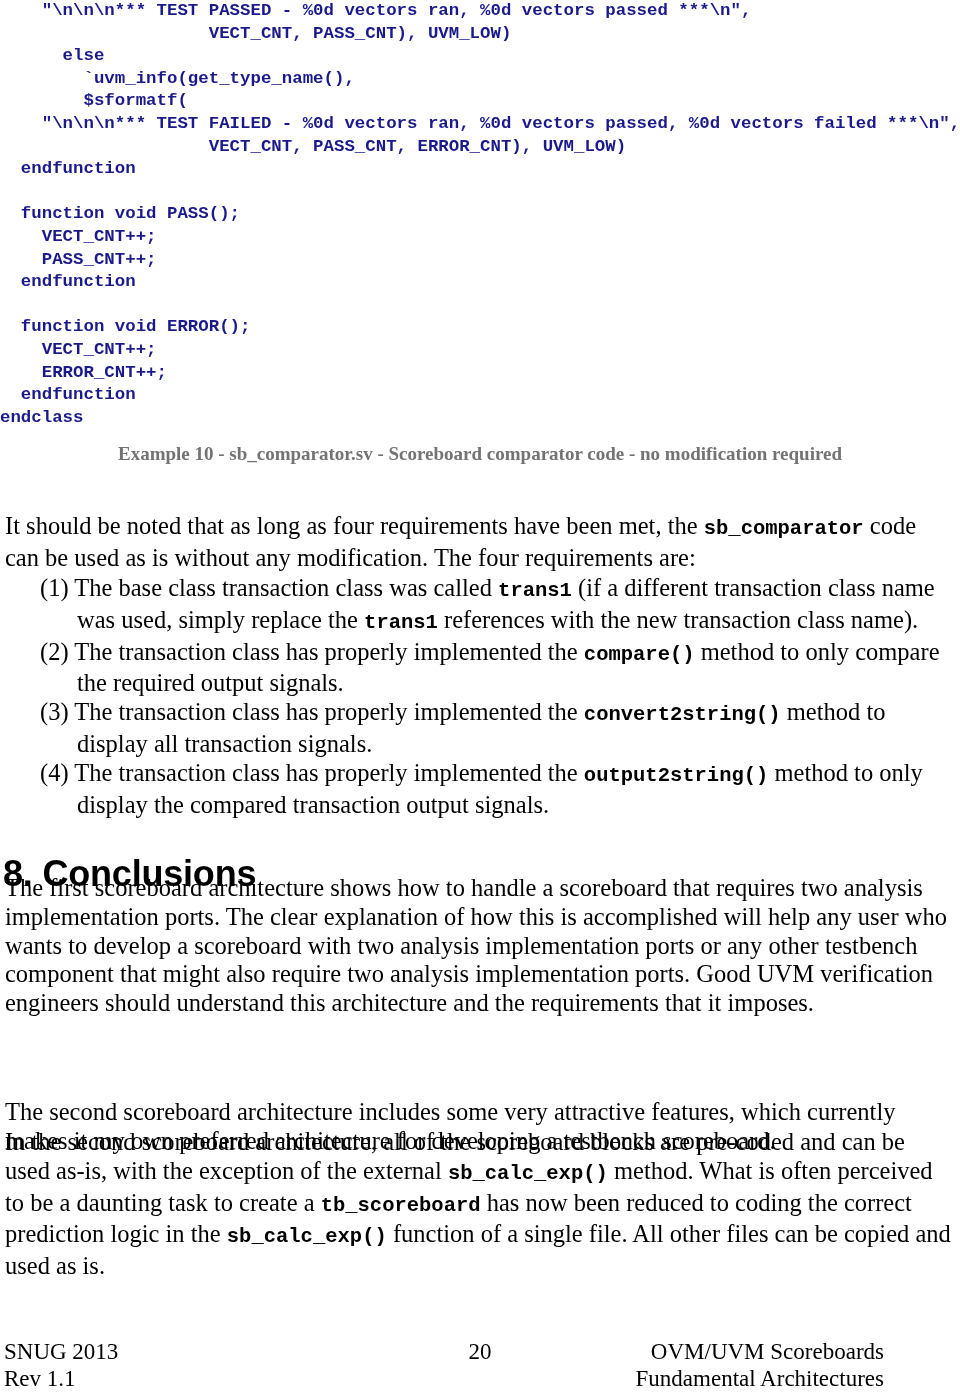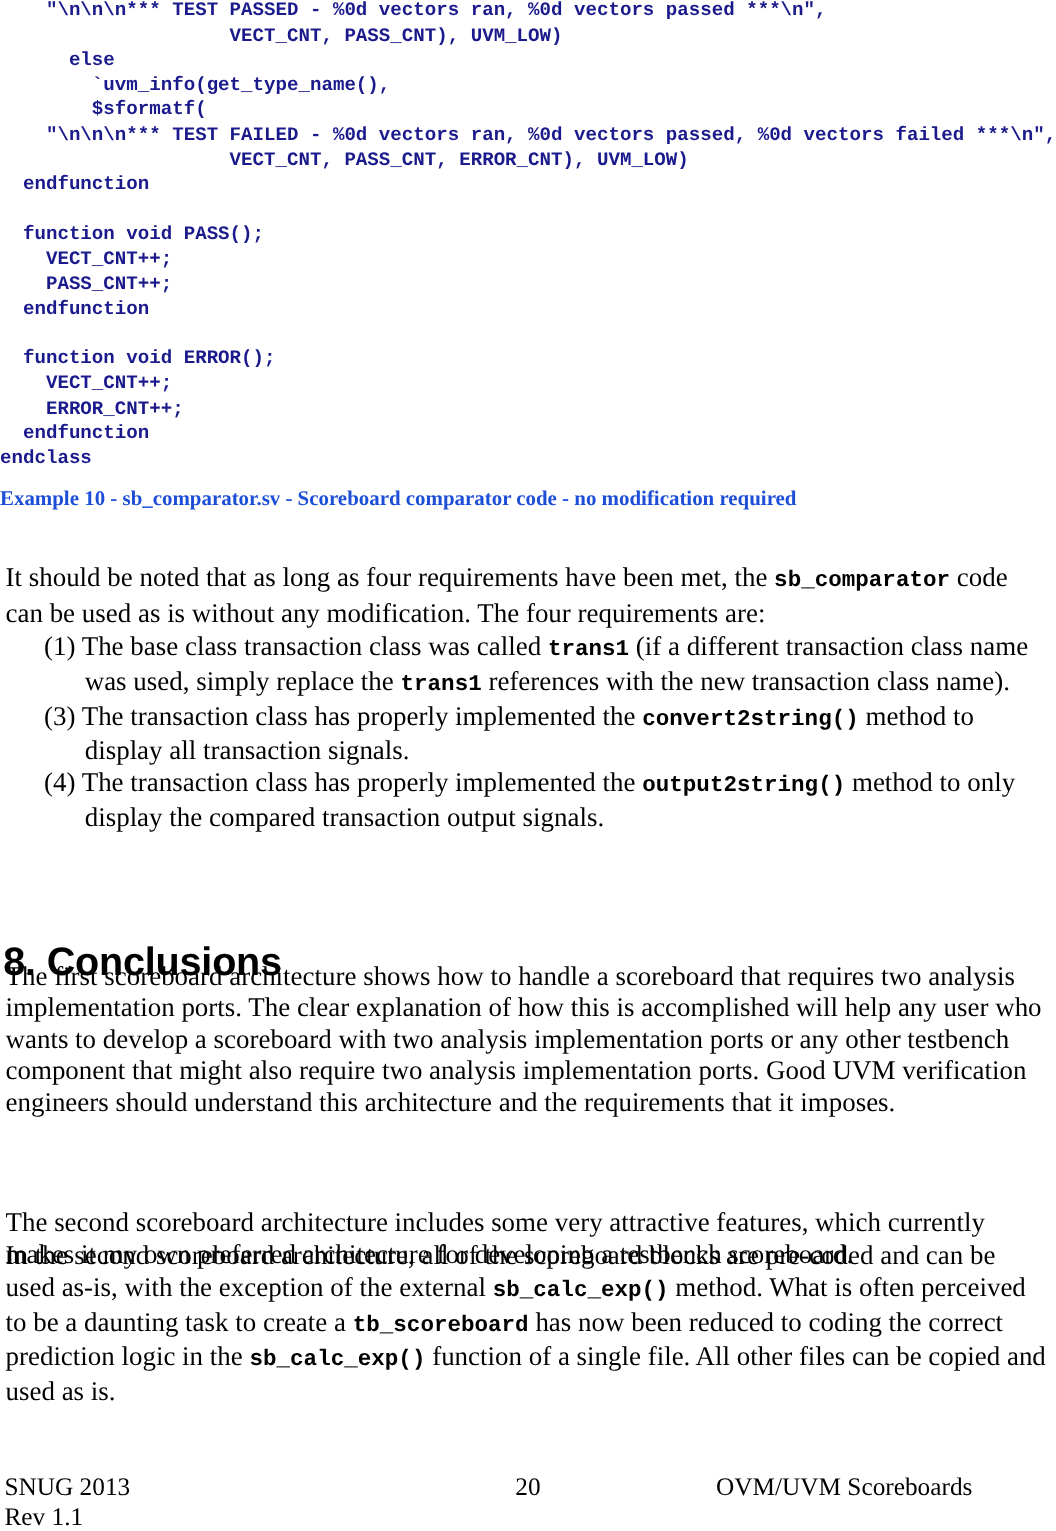--- a/index.html
+++ b/index.html
@@ -42,25 +42,26 @@
     min-height: 22.6px;
     white-space: pre;
   }
 
   
   .figure-caption {
     position: absolute;
     left: 0px;
     top: 442px;
     width: 960px;
+    text-align: center;
     font-family: "Liberation Serif", "DejaVu Serif", serif;
     font-weight: bold;
     font-size: 19px;
     line-height: 24px;
-    color: #1d4ed8;
+    color: #737373;
   }
 
   
   .body-text {
     position: absolute;
     left: 5px;
     width: 950px;
     font-family: "Liberation Serif", "DejaVu Serif", serif;
     font-size: 24.5px;
     line-height: 28.8px;
@@ -147,20 +148,21 @@
 
   <div class="figure-caption">Example 10 - sb_comparator.sv - Scoreboard comparator code - no modification required</div>
 
   <div class="body-text" style="top:512px;">
     <span>It should be noted that as long as four requirements have been met, the </span><code>sb_comparator</code><span> code can be used as is without any modification. The four requirements are:</span>
   </div>
 
   <div class="req-list" style="top:574px;">
     <span class="req-item"><span>(1)</span><span> The base class transaction class was called </span><code>trans1</code><span> (if a different transaction class name was used, simply replace the </span><code>trans1</code><span> references with the new transaction class name).</span></span>
 
+    <span class="req-item"><span>(2)</span><span> The transaction class has properly implemented the </span><code>compare()</code><span> method to only compare the required output signals.</span></span>
 
     <span class="req-item"><span>(3)</span><span> The transaction class has properly implemented the </span><code>convert2string()</code><span> method to display all transaction signals.</span></span>
 
     <span class="req-item"><span>(4)</span><span> The transaction class has properly implemented the </span><code>output2string()</code><span> method to only display the compared transaction output signals.</span></span>
   </div>
 
   <h2 class="section-heading">8.  Conclusions</h2>
 
   <div class="body-text" style="top:874px;">The first scoreboard architecture shows how to handle a scoreboard that requires two analysis implementation ports. The clear explanation of how this is accomplished will help any user who wants to develop a scoreboard with two analysis implementation ports or any other testbench component that might also require two analysis implementation ports. Good UVM verification engineers should understand this architecture and the requirements that it imposes.</div>
 
@@ -173,16 +175,17 @@
   <div class="footer">
     <div class="footer-left">
       <span class="footer-line">SNUG 2013</span>
       <span class="footer-line">Rev 1.1</span>
     </div>
     <div class="footer-center">
       <span class="footer-line">20</span>
     </div>
     <div class="footer-right">
       <span class="footer-line">OVM/UVM Scoreboards</span>
+      <span class="footer-line">Fundamental Architectures</span>
     </div>
   </div>
 
 </div>
 
 </body></html>

